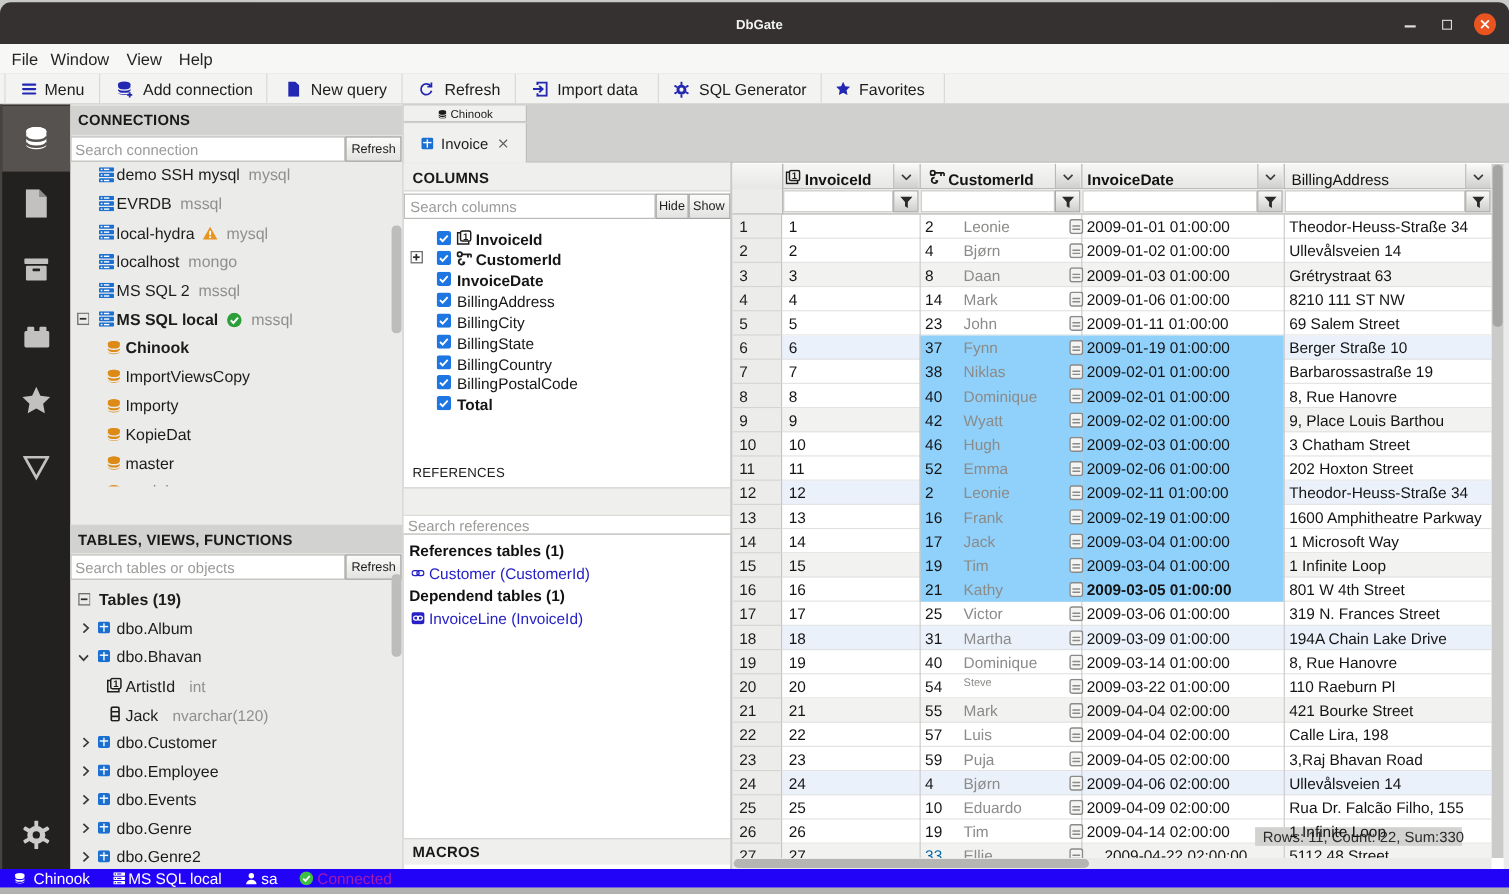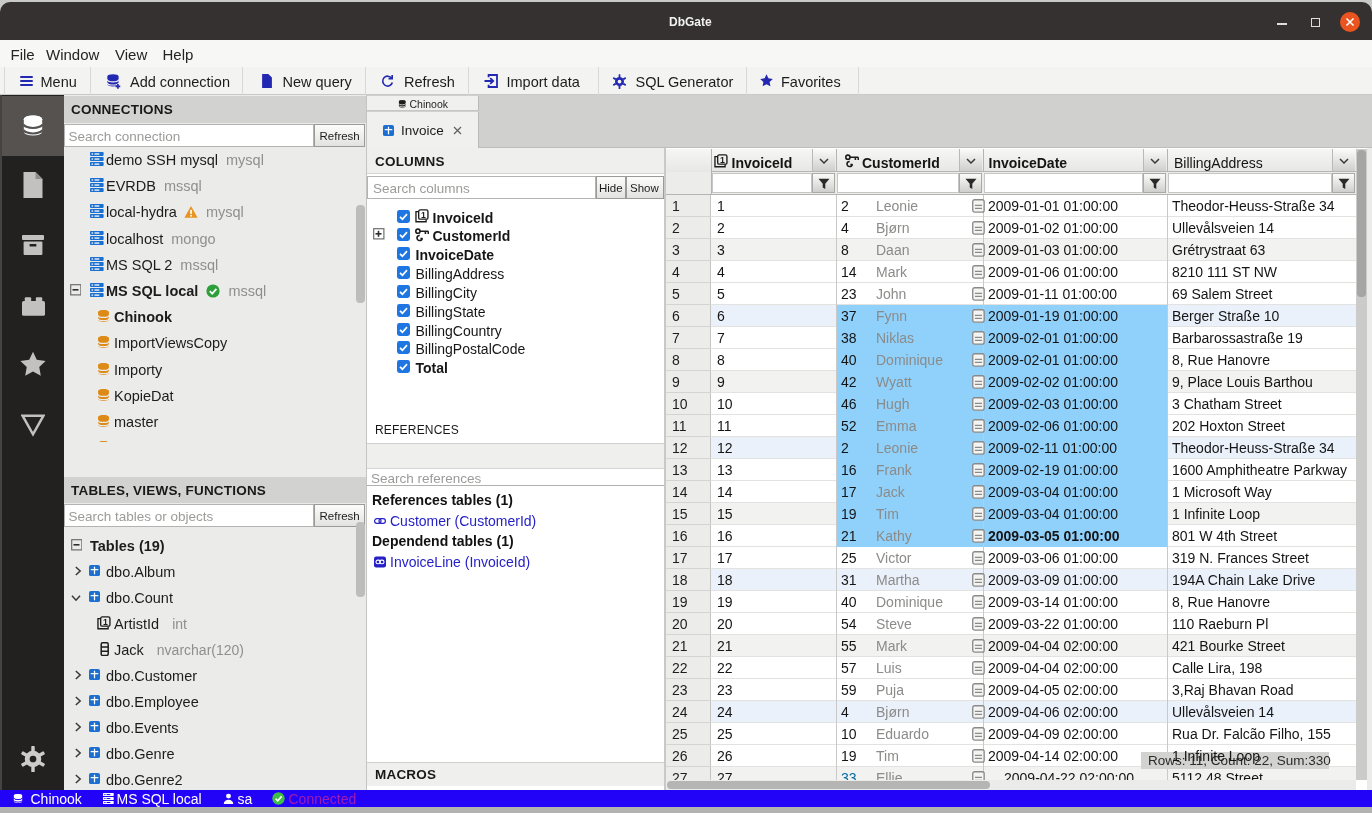--- a/index.html
+++ b/index.html
@@ -270,21 +270,21 @@
       </svg>
 <div style="position:absolute;left:42px;top:33px;font-size:14.5px;color:#1c1c1c;font-weight:normal;white-space:nowrap;line-height:1;"><span style="font-weight:normal">dbo.Album</span></div>
 <svg style="position:absolute;left:7px;top:61px" width="10" height="10" viewBox="0 0 10.4 7.5">
         <path d="M1 1.5 L5.2 6 L9.4 1.5" fill="none" stroke="#3a3a3a" stroke-width="1.6"></path>
       </svg>
 <svg style="position:absolute;left:24.5px;top:58.5px" width="11" height="11" viewBox="0 0 13 13">
         <rect x="0" y="0" width="13" height="13" rx="2.2" fill="#1b6fd0"></rect>
         <rect x="2" y="4.7" width="9" height="1.5" fill="#fff"></rect>
         <rect x="5.75" y="2" width="1.5" height="9" fill="#fff"></rect>
       </svg>
-<div style="position:absolute;left:42px;top:59px;font-size:14.5px;color:#1c1c1c;font-weight:normal;white-space:nowrap;line-height:1;"><span style="font-weight:normal">dbo.Count</span></div>
+<div style="position:absolute;left:42px;top:59px;font-size:14.5px;color:#1c1c1c;font-weight:normal;white-space:nowrap;line-height:1;"><span style="font-weight:normal">dbo.Bhavan</span></div>
 <svg style="position:absolute;left:32.5px;top:83.5px" width="14" height="14" viewBox="0 0 14.5 14">
         <path d="M3.5 2.5 H1 V13 h10.5 v-2.5" fill="none" stroke="#1c1c1c" stroke-width="1.4"></path>
         <rect x="3.8" y="0.7" width="9.6" height="9.6" rx="1.6" fill="none" stroke="#1c1c1c" stroke-width="1.4"></rect>
         <text x="8.6" y="8.9" font-size="9" font-weight="bold" font-family="Liberation Sans" text-anchor="middle" fill="#1c1c1c">1</text>
       </svg>
 <div style="position:absolute;left:50px;top:85px;font-size:14.5px;color:#1c1c1c;font-weight:normal;white-space:nowrap;line-height:1;"><span style="font-weight:normal">ArtistId</span><span style="color:#8f8f8d;margin-left:13px;font-size:14px">int</span></div>
 <svg style="position:absolute;left:33.5px;top:109.5px" width="14" height="14" viewBox="0 0 14 14">
         <rect x="3.2" y="0.8" width="7" height="12.6" rx="1.4" fill="none" stroke="#1c1c1c" stroke-width="1.5"></rect>
         <path d="M3.2 5 h7 M3.2 9.2 h7" stroke="#1c1c1c" stroke-width="1.5"></path>
       </svg>
@@ -709,21 +709,21 @@
 <div style="position:absolute;left:175px;top:400px;font-size:14px;color:#141414;font-weight:normal;white-space:nowrap;line-height:1;">40</div>
 <div style="position:absolute;left:210px;top:400px;font-size:14px;color:#8b8b89;font-weight:normal;white-space:nowrap;line-height:1;">Dominique</div>
 <svg style="position:absolute;left:306px;top:399.5px" width="13" height="14" viewBox="0 0 12.5 13.5">
         <rect x="0.7" y="0.7" width="11" height="12" rx="1.8" fill="#f4f4f3" stroke="#8a8a88" stroke-width="1.3"></rect>
         <path d="M2.8 6.2 h6.8 M2.8 9 h6.8" stroke="#8a8a88" stroke-width="1.3"></path>
       </svg>
 <div style="position:absolute;left:322px;top:400px;font-size:14px;color:#141414;font-weight:normal;white-space:nowrap;line-height:1;">2009-03-14 01:00:00</div>
 <div style="position:absolute;left:506px;top:400px;font-size:14px;color:#141414;font-weight:normal;white-space:nowrap;line-height:1;">8, Rue Hanovre</div>
 <div style="position:absolute;left:51px;top:422px;font-size:14px;color:#141414;font-weight:normal;white-space:nowrap;line-height:1;">20</div>
 <div style="position:absolute;left:175px;top:422px;font-size:14px;color:#141414;font-weight:normal;white-space:nowrap;line-height:1;">54</div>
-<div style="position:absolute;left:210px;top:422px;font-size:14px;color:#8b8b89;font-weight:normal;white-space:nowrap;line-height:1;">Steve</div>
+<div style="position:absolute;left:210px;top:422px;font-size:10px;color:#8b8b89;font-weight:normal;white-space:nowrap;line-height:1;">Steve</div>
 <svg style="position:absolute;left:306px;top:421.5px" width="13" height="14" viewBox="0 0 12.5 13.5">
         <rect x="0.7" y="0.7" width="11" height="12" rx="1.8" fill="#f4f4f3" stroke="#8a8a88" stroke-width="1.3"></rect>
         <path d="M2.8 6.2 h6.8 M2.8 9 h6.8" stroke="#8a8a88" stroke-width="1.3"></path>
       </svg>
 <div style="position:absolute;left:322px;top:422px;font-size:14px;color:#141414;font-weight:normal;white-space:nowrap;line-height:1;">2009-03-22 01:00:00</div>
 <div style="position:absolute;left:506px;top:422px;font-size:14px;color:#141414;font-weight:normal;white-space:nowrap;line-height:1;">110 Raeburn Pl</div>
 <div style="position:absolute;left:51px;top:444px;font-size:14px;color:#141414;font-weight:normal;white-space:nowrap;line-height:1;">21</div>
 <div style="position:absolute;left:175px;top:444px;font-size:14px;color:#141414;font-weight:normal;white-space:nowrap;line-height:1;">55</div>
 <div style="position:absolute;left:210px;top:444px;font-size:14px;color:#8b8b89;font-weight:normal;white-space:nowrap;line-height:1;">Mark</div>
 <svg style="position:absolute;left:306px;top:443.5px" width="13" height="14" viewBox="0 0 12.5 13.5">

